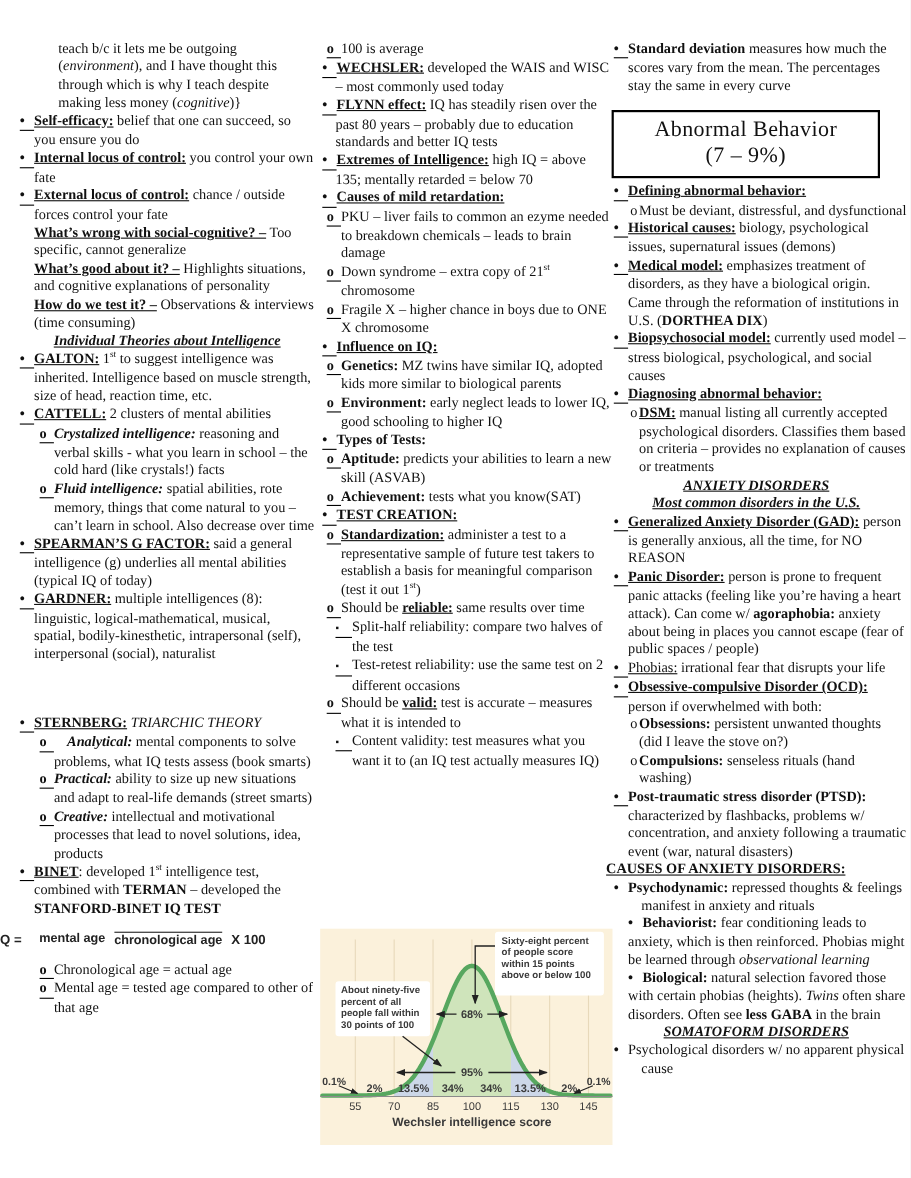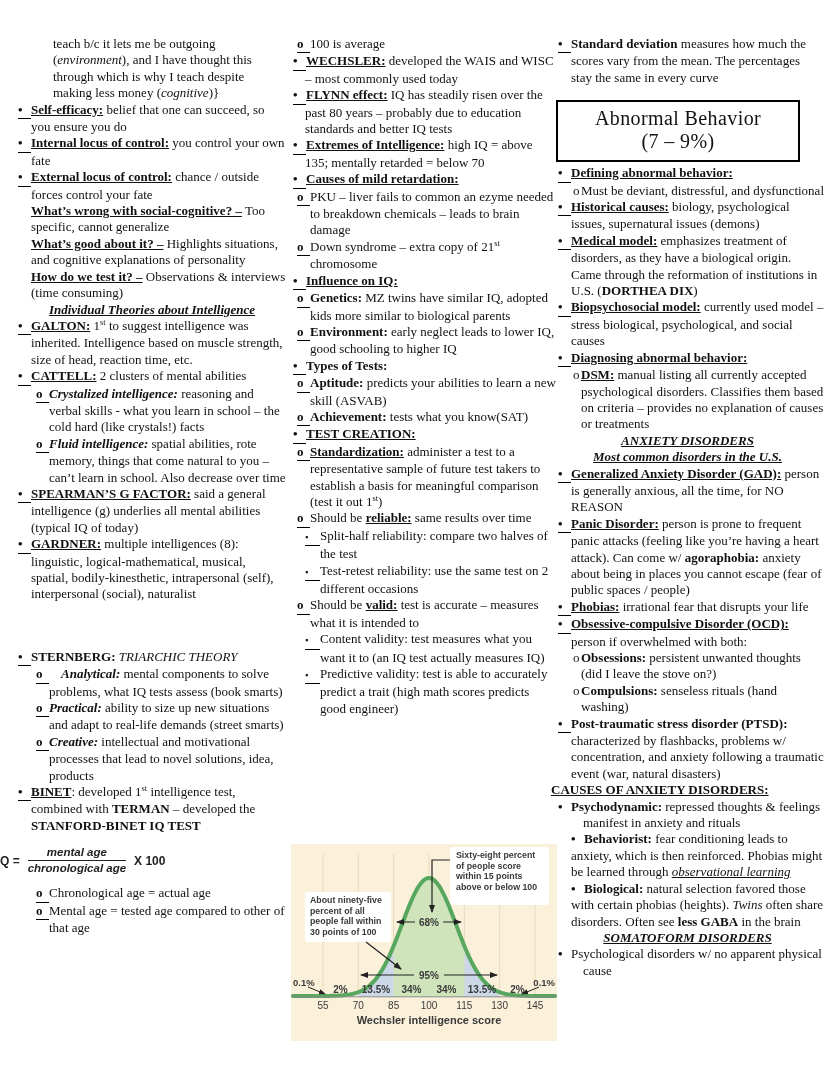--- a/index.html
+++ b/index.html
@@ -30,21 +30,21 @@
   .mk-b1i{width:13px;}
   .mk-b2{width:13px;}
   .mk-o2{width:8px;font-weight:normal;}
   .mk-b3{width:15px;font-size:9px;}
   .titlebox{border:2px solid #000;text-align:center;font-size:20px;line-height:23px;
             padding:5px 2px 7px 2px;margin:2px 0 3px 0;letter-spacing:0.4px;}
   #col-left .titlebox{margin-left:4px;width:247px;}
   #col-right .titlebox{margin-left:5px;width:236px;}
   .formula{display:flex;align-items:center;gap:8px;margin-left:-18px;
            font-family:"Liberation Sans",sans-serif;font-weight:bold;font-size:12px;color:#222;}
-  .frac{display:inline-flex;flex-direction:column;text-align:center;font-size:11.5px;line-height:13px;font-style:italic;}
+  .frac{display:inline-flex;flex-direction:row;text-align:center;font-size:11.5px;line-height:13px;}
   .frac .den{border-top:1.5px solid #222;padding-top:1px;}
   .frac .num{padding:0 8px 1px 8px;}
   #chart{position:absolute;left:291px;top:844px;width:266px;height:197px;}
   #chart svg{display:block;}
 </style>
 </head>
 <body>
 
 <div class="page">
   <div class="col" id="col-left">
@@ -56,21 +56,21 @@
       <p class="flush"><span style="font-weight: bold; text-decoration: underline;">What’s good about it? –</span><span> Highlights situations, and cognitive explanations of personality</span></p>
       <p class="flush"><span style="font-weight: bold; text-decoration: underline;">How do we test it? –</span><span> Observations &amp; interviews (time consuming)</span></p>
       <p class="chead"><span style="font-weight: bold; font-style: italic; text-decoration: underline;">Individual Theories about Intelligence</span></p>
       <p class="b1"><span class="mk mk-b1 mku">•</span><span style="font-weight: bold; text-decoration: underline;">GALTON:</span><span> 1</span><span style="vertical-align: super; font-size: 0.65em; line-height: 0;">st</span><span> to suggest intelligence was inherited. Intelligence based on muscle strength, size of head, reaction time, etc.</span></p>
       <p class="b1"><span class="mk mk-b1 mku">•</span><span style="font-weight: bold; text-decoration: underline;">CATTELL:</span><span> 2 clusters of mental abilities</span></p>
       <p class="b2"><span class="mk mk-b2 mku">o</span><span style="font-weight: bold; font-style: italic;">Crystalized intelligence:</span><span> reasoning and verbal skills - what you learn in school – the cold hard (like crystals!) facts</span></p>
       <p class="b2"><span class="mk mk-b2 mku">o</span><span style="font-weight: bold; font-style: italic;">Fluid intelligence:</span><span> spatial abilities, rote memory, things that come natural to you – can’t learn in school. Also decrease over time</span></p>
       <p class="b1"><span class="mk mk-b1 mku">•</span><span style="font-weight: bold; text-decoration: underline;">SPEARMAN’S G FACTOR:</span><span> said a general intelligence (g) underlies all mental abilities (typical IQ of today)</span></p>
       <p class="b1"><span class="mk mk-b1 mku">•</span><span style="font-weight: bold; text-decoration: underline;">GARDNER:</span><span> multiple intelligences (8): linguistic, logical-mathematical, musical, spatial, bodily-kinesthetic, intrapersonal (self), interpersonal (social), naturalist</span></p>
       <div style="height: 46px;"></div>
-      <p class="b1"><span class="mk mk-b1 mku">•</span><span style="font-weight: bold; ">STERNBERG:</span><span> </span><span style="font-style: italic;">TRIARCHIC THEORY</span></p>
+      <p class="b1"><span class="mk mk-b1 mku">•</span><span style="font-weight: bold; text-decoration: underline;">STERNBERG:</span><span> </span><span style="font-style: italic;">TRIARCHIC THEORY</span></p>
       <p class="b2"><span class="mk mk-b2 mku">o</span><span style="font-weight: bold; font-style: italic; margin-left: 12px;">Analytical:</span><span> mental components to solve problems, what IQ tests assess (book smarts)</span></p>
       <p class="b2"><span class="mk mk-b2 mku">o</span><span style="font-weight: bold; font-style: italic;">Practical:</span><span> ability to size up new situations and adapt to real-life demands (street smarts)</span></p>
       <p class="b2"><span class="mk mk-b2 mku">o</span><span style="font-weight: bold; font-style: italic;">Creative:</span><span> intellectual and motivational processes that lead to novel solutions, idea, products</span></p>
       <p class="b1"><span class="mk mk-b1 mku">•</span><span style="font-weight: bold; text-decoration: underline;">BINET</span><span>: developed 1</span><span style="vertical-align: super; font-size: 0.65em; line-height: 0;">st</span><span> intelligence test, combined with </span><span style="font-weight: bold;">TERMAN</span><span> – developed the </span><span style="font-weight: bold;">STANFORD-BINET IQ TEST</span></p>
       <div style="height: 12px;"></div>
       <div class="formula">
         <span>Q =</span>
         <span class="frac">
           <span class="num">mental age</span>
           <span class="den">chronological age</span>
@@ -82,61 +82,61 @@
       <p class="b2"><span class="mk mk-b2 mku">o</span><span>Mental age = tested age compared to other of that age</span></p>
     </div>
   <div class="col" id="col-middle">
       <p class="b2"><span class="mk mk-b2 mku">o</span><span>100 is average</span></p>
       <p class="b1"><span class="mk mk-b1 mku">•</span><span style="font-weight: bold; text-decoration: underline;">WECHSLER:</span><span> developed the WAIS and WISC – most commonly used today</span></p>
       <p class="b1"><span class="mk mk-b1 mku">•</span><span style="font-weight: bold; text-decoration: underline;">FLYNN effect:</span><span> IQ has steadily risen over the past 80 years – probably due to education standards and better IQ tests</span></p>
       <p class="b1"><span class="mk mk-b1 mku">•</span><span style="font-weight: bold; text-decoration: underline;">Extremes of Intelligence:</span><span> high IQ = above 135; mentally retarded = below 70</span></p>
       <p class="b1"><span class="mk mk-b1 mku">•</span><span style="font-weight: bold; text-decoration: underline;">Causes of mild retardation:</span></p>
       <p class="b2"><span class="mk mk-b2 mku">o</span><span>PKU – liver fails to common an ezyme needed to breakdown chemicals – leads to brain damage</span></p>
       <p class="b2"><span class="mk mk-b2 mku">o</span><span>Down syndrome – extra copy of 21</span><span style="vertical-align: super; font-size: 0.65em; line-height: 0;">st</span><span> chromosome</span></p>
+      <p class="b2"><span class="mk mk-b2 mku">o</span><span>Fragile X – higher chance in boys due to ONE X chromosome</span></p>
       <p class="b1"><span class="mk mk-b1 mku">•</span><span style="font-weight: bold; text-decoration: underline;">Influence on IQ:</span></p>
       <p class="b2"><span class="mk mk-b2 mku">o</span><span style="font-weight: bold;">Genetics:</span><span> MZ twins have similar IQ, adopted kids more similar to biological parents</span></p>
       <p class="b2"><span class="mk mk-b2 mku">o</span><span style="font-weight: bold;">Environment:</span><span> early neglect leads to lower IQ, good schooling to higher IQ</span></p>
       <p class="b1"><span class="mk mk-b1 mku">•</span><span style="font-weight: bold;">Types of Tests:</span></p>
       <p class="b2"><span class="mk mk-b2 mku">o</span><span style="font-weight: bold;">Aptitude:</span><span> predicts your abilities to learn a new skill (ASVAB)</span></p>
       <p class="b2"><span class="mk mk-b2 mku">o</span><span style="font-weight: bold;">Achievement:</span><span> tests what you know(SAT)</span></p>
       <p class="b1"><span class="mk mk-b1 mku">•</span><span style="font-weight: bold; text-decoration: underline;">TEST CREATION:</span></p>
       <p class="b2"><span class="mk mk-b2 mku">o</span><span style="font-weight: bold; text-decoration: underline;">Standardization:</span><span> administer a test to a representative sample of future test takers to establish a basis for meaningful comparison (test it out 1</span><span style="vertical-align: super; font-size: 0.65em; line-height: 0;">st</span><span>)</span></p>
       <p class="b2"><span class="mk mk-b2 mku">o</span><span>Should be </span><span style="font-weight: bold; text-decoration: underline;">reliable:</span><span> same results over time</span></p>
       <p class="b3"><span class="mk mk-b3 mku">▪</span><span>Split-half reliability: compare two halves of the test</span></p>
       <p class="b3"><span class="mk mk-b3 mku">▪</span><span>Test-retest reliability: use the same test on 2 different occasions</span></p>
       <p class="b2"><span class="mk mk-b2 mku">o</span><span>Should be </span><span style="font-weight: bold; text-decoration: underline;">valid:</span><span> test is accurate – measures what it is intended to</span></p>
       <p class="b3"><span class="mk mk-b3 mku">▪</span><span>Content validity: test measures what you want it to (an IQ test actually measures IQ)</span></p>
-      <p class="b3"><span class="mk mk-b3 mku">▪</span><span>Predictive validity: test is able to accurately predict a trait (high math scores predicts good engineer)</span></p>
     </div>
   <div class="col" id="col-right">
       <p class="b1"><span class="mk mk-b1 mku">•</span><span style="font-weight: bold;">Standard deviation</span><span> measures how much the scores vary from the mean. The percentages stay the same in every curve</span></p>
       <div style="height: 12px;"></div>
       <div class="titlebox">
         <div>Abnormal Behavior</div>
         <div>(7 – 9%)</div>
       </div>
       <p class="b1"><span class="mk mk-b1 mku">•</span><span style="font-weight: bold; text-decoration: underline;">Defining abnormal behavior:</span></p>
       <p class="o2"><span class="mk mk-o2">o</span><span>Must be deviant, distressful, and dysfunctional</span></p>
       <p class="b1"><span class="mk mk-b1 mku">•</span><span style="font-weight: bold; text-decoration: underline;">Historical causes:</span><span> biology, psychological issues, supernatural issues (demons)</span></p>
       <p class="b1"><span class="mk mk-b1 mku">•</span><span style="font-weight: bold; text-decoration: underline;">Medical model:</span><span> emphasizes treatment of disorders, as they have a biological origin. Came through the reformation of institutions in U.S. (</span><span style="font-weight: bold;">DORTHEA DIX</span><span>)</span></p>
       <p class="b1"><span class="mk mk-b1 mku">•</span><span style="font-weight: bold; text-decoration: underline;">Biopsychosocial model:</span><span> currently used model – stress biological, psychological, and social causes</span></p>
       <p class="b1"><span class="mk mk-b1 mku">•</span><span style="font-weight: bold; text-decoration: underline;">Diagnosing abnormal behavior:</span></p>
       <p class="o2"><span class="mk mk-o2">o</span><span style="font-weight: bold; text-decoration: underline;">DSM:</span><span> manual listing all currently accepted psychological disorders. Classifies them based on criteria – provides no explanation of causes or treatments</span></p>
       <p class="chead"><span style="font-weight: bold; font-style: italic; text-decoration: underline;">ANXIETY DISORDERS</span></p>
       <p class="chead"><span style="font-weight: bold; font-style: italic; text-decoration: underline;">Most common disorders in the U.S.</span></p>
       <p class="b1"><span class="mk mk-b1 mku">•</span><span style="font-weight: bold; text-decoration: underline;">Generalized Anxiety Disorder (GAD):</span><span> person is generally anxious, all the time, for NO REASON</span></p>
       <p class="b1"><span class="mk mk-b1 mku">•</span><span style="font-weight: bold; text-decoration: underline;">Panic Disorder:</span><span> person is prone to frequent panic attacks (feeling like you’re having a heart attack). Can come w/ </span><span style="font-weight: bold;">agoraphobia:</span><span> anxiety about being in places you cannot escape (fear of public spaces / people)</span></p>
-      <p class="b1"><span class="mk mk-b1 mku">•</span><span style="font-weight: bold; text-decoration: underline;">Phobias:</span><span> irrational fear that disrupts your life</span></p>
+      <p class="b1"><span class="mk mk-b1 mku">•</span><span style="font-weight: normal; text-decoration: underline;">Phobias:</span><span> irrational fear that disrupts your life</span></p>
       <p class="b1"><span class="mk mk-b1 mku">•</span><span style="font-weight: bold; text-decoration: underline;">Obsessive-compulsive Disorder (OCD):</span><span> person if overwhelmed with both:</span></p>
       <p class="o2"><span class="mk mk-o2">o</span><span style="font-weight: bold;">Obsessions:</span><span> persistent unwanted thoughts (did I leave the stove on?)</span></p>
       <p class="o2"><span class="mk mk-o2">o</span><span style="font-weight: bold;">Compulsions:</span><span> senseless rituals (hand washing)</span></p>
       <p class="b1"><span class="mk mk-b1 mku">•</span><span style="font-weight: bold;">Post-traumatic stress disorder (PTSD):</span><span> characterized by flashbacks, problems w/ concentration, and anxiety following a traumatic event (war, natural disasters)</span></p>
       <p class="flush"><span style="font-weight: bold; text-decoration: underline;">CAUSES OF ANXIETY DISORDERS:</span></p>
       <p class="b1p"><span class="mk mk-b1p">•</span><span style="font-weight: bold;">Psychodynamic:</span><span> repressed thoughts &amp; feelings manifest in anxiety and rituals</span></p>
-      <p class="b1i"><span class="mk mk-b1i">•</span><span style="font-weight: bold;">Behaviorist:</span><span> fear conditioning leads to anxiety, which is then reinforced. Phobias might be learned through </span><span style="font-style: italic; text-decoration: underline;">observational learning</span></p>
+      <p class="b1i"><span class="mk mk-b1i">•</span><span style="font-weight: bold;">Behaviorist:</span><span> fear conditioning leads to anxiety, which is then reinforced. Phobias might be learned through </span><span style="font-style: italic;">observational learning</span></p>
       <p class="b1i"><span class="mk mk-b1i">•</span><span style="font-weight: bold;">Biological:</span><span> natural selection favored those with certain phobias (heights). </span><span style="font-style: italic;">Twins</span><span> often share disorders. Often see </span><span style="font-weight: bold;">less GABA</span><span> in the brain</span></p>
       <p class="chead"><span style="font-weight: bold; font-style: italic; text-decoration: underline;">SOMATOFORM DISORDERS</span></p>
       <p class="b1p"><span class="mk mk-b1p">•</span><span>Psychological disorders w/ no apparent physical cause</span></p>
     </div>
   <div id="chart">
       <svg width="266" height="197" viewBox="0 0 266 197">
         <defs>
           <marker id="ah" viewBox="0 0 8 6" refX="7" refY="3" markerWidth="7" markerHeight="6" orient="auto-start-reverse">
             <polygon points="0,0 8,3 0,6" fill="#222"></polygon>
           </marker>

